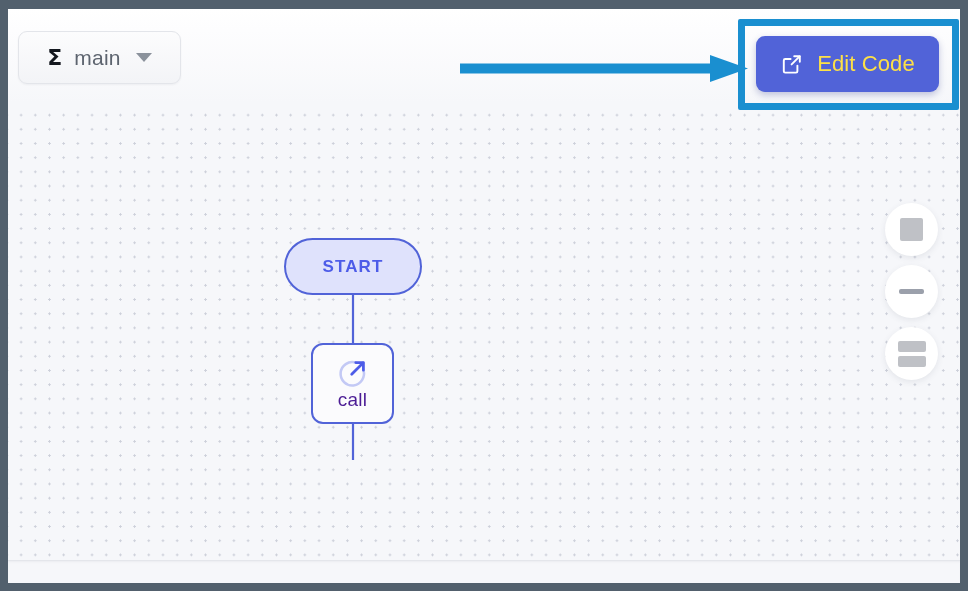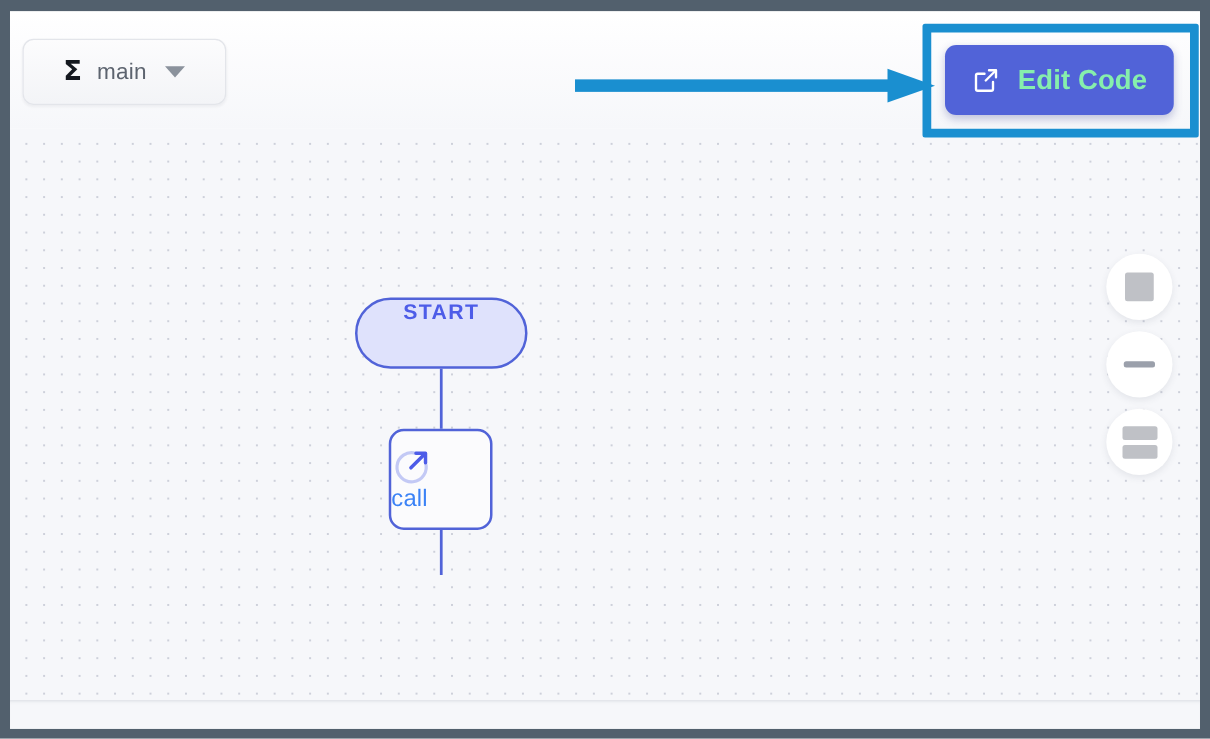--- a/index.html
+++ b/index.html
@@ -56,21 +56,21 @@
   }
   .sigma-icon {
     font-size: 22px;
     font-weight: bold;
     color: #14181f;
     font-family: "DejaVu Sans", sans-serif;
     line-height: 1;
     letter-spacing: -1px;
   }
   .func-name {
-    font-size: 18px;
+    font-size: 21px;
     color: #5d646f;
     letter-spacing: 0.2px;
   }
   .chevron-down {
     width: 0; height: 0;
     border-left: 8px solid transparent;
     border-right: 8px solid transparent;
     border-top: 9px solid #8b929c;
     margin-left: 2px;
   }
@@ -88,22 +88,22 @@
     display: flex;
     align-items: center;
     justify-content: center;
     gap: 13px;
     cursor: pointer;
     box-shadow: 0 3px 7px rgba(60,70,150,0.30);
     z-index: 34;
   }
   .edit-code-label {
     font-size: 22px;
-    color: #86efac;
-    font-weight: 700;
+    color: #fde047;
+    font-weight: 400;
     letter-spacing: 0.1px;
   }
   .external-link-icon { width: 24px; height: 24px; display: block; }
 
   
   .annot-box {
     position: absolute;
     left: 730px;
     top: 10px;
     width: 221px;
@@ -157,20 +157,21 @@
   .flow-svg {
     position: absolute;
     left: 0; top: 0;
     width: 952px; height: 457px;
     pointer-events: none;
   }
 
   .node {
     position: absolute;
     display: flex;
+    align-items: center;
     justify-content: center;
     cursor: pointer;
   }
 
   .node-start {
     left: 276px;
     top: 135px;
     width: 138px;
     height: 57px;
     background: #dfe2fc;
@@ -203,21 +204,21 @@
     background: #fbfbfd;
     border: 2px solid #5163d8;
     border-radius: 12px;
     flex-direction: column;
     gap: 1px;
     z-index: 14;
   }
   .call-icon { width: 34px; height: 34px; display: block; margin-bottom: -2px; }
   .node-call-label {
     font-size: 19px;
-    color: #3b82f6;
+    color: #4c1d95;
     letter-spacing: 0.2px;
   }
 
   
   .call-annotation {
     position: absolute;
     left: 403px;
     top: 253px;
     z-index: 14;
     line-height: 1.32;

